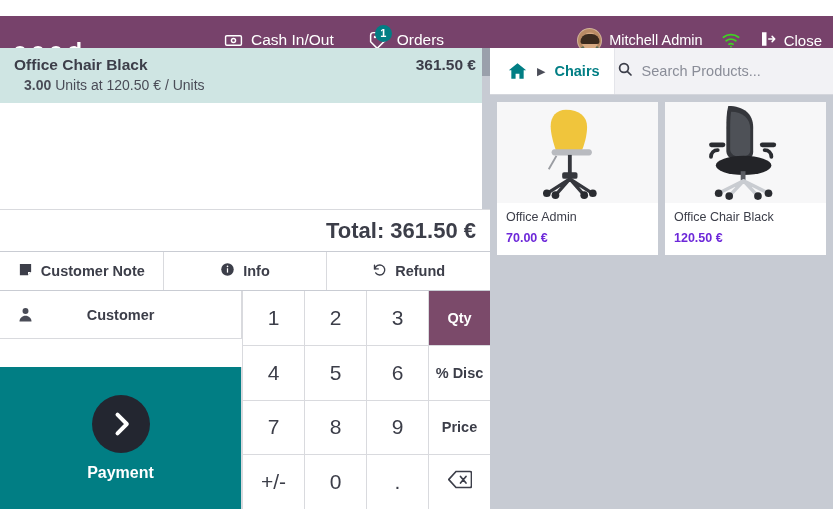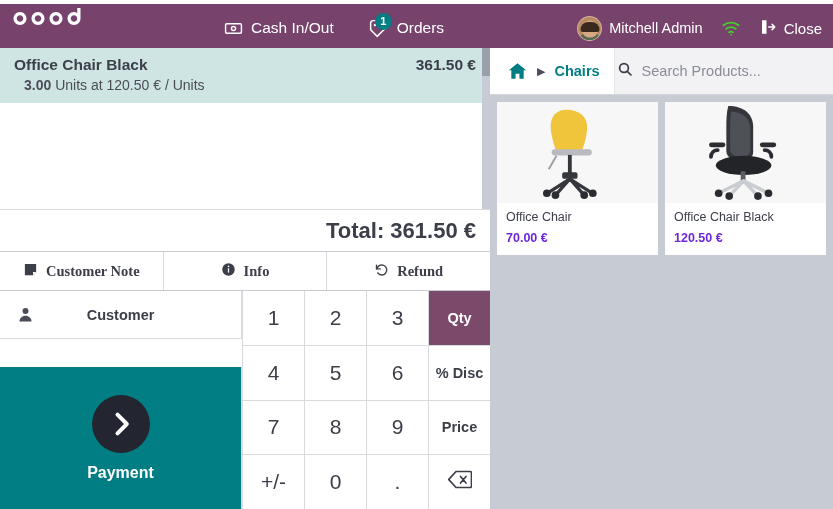--- a/index.html
+++ b/index.html
@@ -8,24 +8,24 @@
     overflow: hidden;
     font-family: "Liberation Sans", sans-serif;
     background: #ffffff;
     color: #3c3e49;
   }
 
   #app { position: relative; width: 833px; height: 509px; }
 
   
   .topbar {
-    position: absolute; left: 0; top: 4px;
+    position: absolute; left: 0; top: 16px;
     width: 833px; height: 48px;
     background: #77426b;
-    display: flex; align-items: flex-start;
+    display: flex; align-items: flex-end;
     color: #ffffff;
   }
   .logo {
     margin-left: 11px;
     width: 78px; height: 26px;
     display: flex; align-items: center;
   }
   .logo svg { display: block; }
 
   .topbar-center {
@@ -121,21 +121,20 @@
     padding-right: 14px;
     border-bottom: 1px solid #c9ccd3;
     background: #fff;
   }
   .totals-text { font-size: 22px; font-weight: bold; color: #3c3e49; }
 
   .actionbar {
     height: 39px; display: flex;
     border-bottom: 1px solid #c9ccd3;
     background: #fff;
-    font-family: Liberation Serif, serif;
   }
   .act {
     flex: 1; display: flex; align-items: center; justify-content: center;
     gap: 8px; font-size: 14.5px; font-weight: bold; color: #3c3e49;
     cursor: pointer; border-right: 1px solid #d9dade;
   }
   .act:last-child { border-right: none; }
 
   
   .lower { flex: 1; display: flex; }
@@ -477,21 +476,21 @@
             <rect x="68" y="71" width="16" height="7" rx="2" fill="#35373d"></rect>
             <path d="M76 78 54 92M76 78l22 14M76 78 62 94M76 78l14 16" stroke="#35373d" stroke-width="3.4" stroke-linecap="round" fill="none"></path>
             <circle cx="52" cy="93" r="4" fill="#2a2c31"></circle>
             <circle cx="100" cy="93" r="4" fill="#2a2c31"></circle>
             <circle cx="61" cy="95" r="4" fill="#2a2c31"></circle>
             <circle cx="91" cy="95" r="4" fill="#2a2c31"></circle>
             <path d="M62 54 54 68" stroke="#9a9ca2" stroke-width="2" fill="none"></path>
           </svg>
         </div>
         <div class="prod-info">
-          <div class="prod-name">Office Chair</div>
+          <div class="prod-name">Office Admin</div>
           <div class="prod-price">70.00 €</div>
         </div>
       </div>
 
       <div class="prod-card">
         <div class="prod-img">
           <svg class="chair" viewBox="0 0 168 101" preserveAspectRatio="xMidYMid meet" aria-hidden="true">
             <rect width="168" height="101" fill="#f7f7f8"></rect>
             <path d="M66 2c16 0 26 8 26 22v26c0 6-5 9-13 9s-15-3-15-10V26c0-9 0-16 2-24z" fill="#34363b"></path>
             <path d="M69 8c12 0 20 7 20 18v22c0 5-4 7-10 7s-11-3-11-8V28c0-8 0-14 1-20z" fill="#4e5157"></path>

